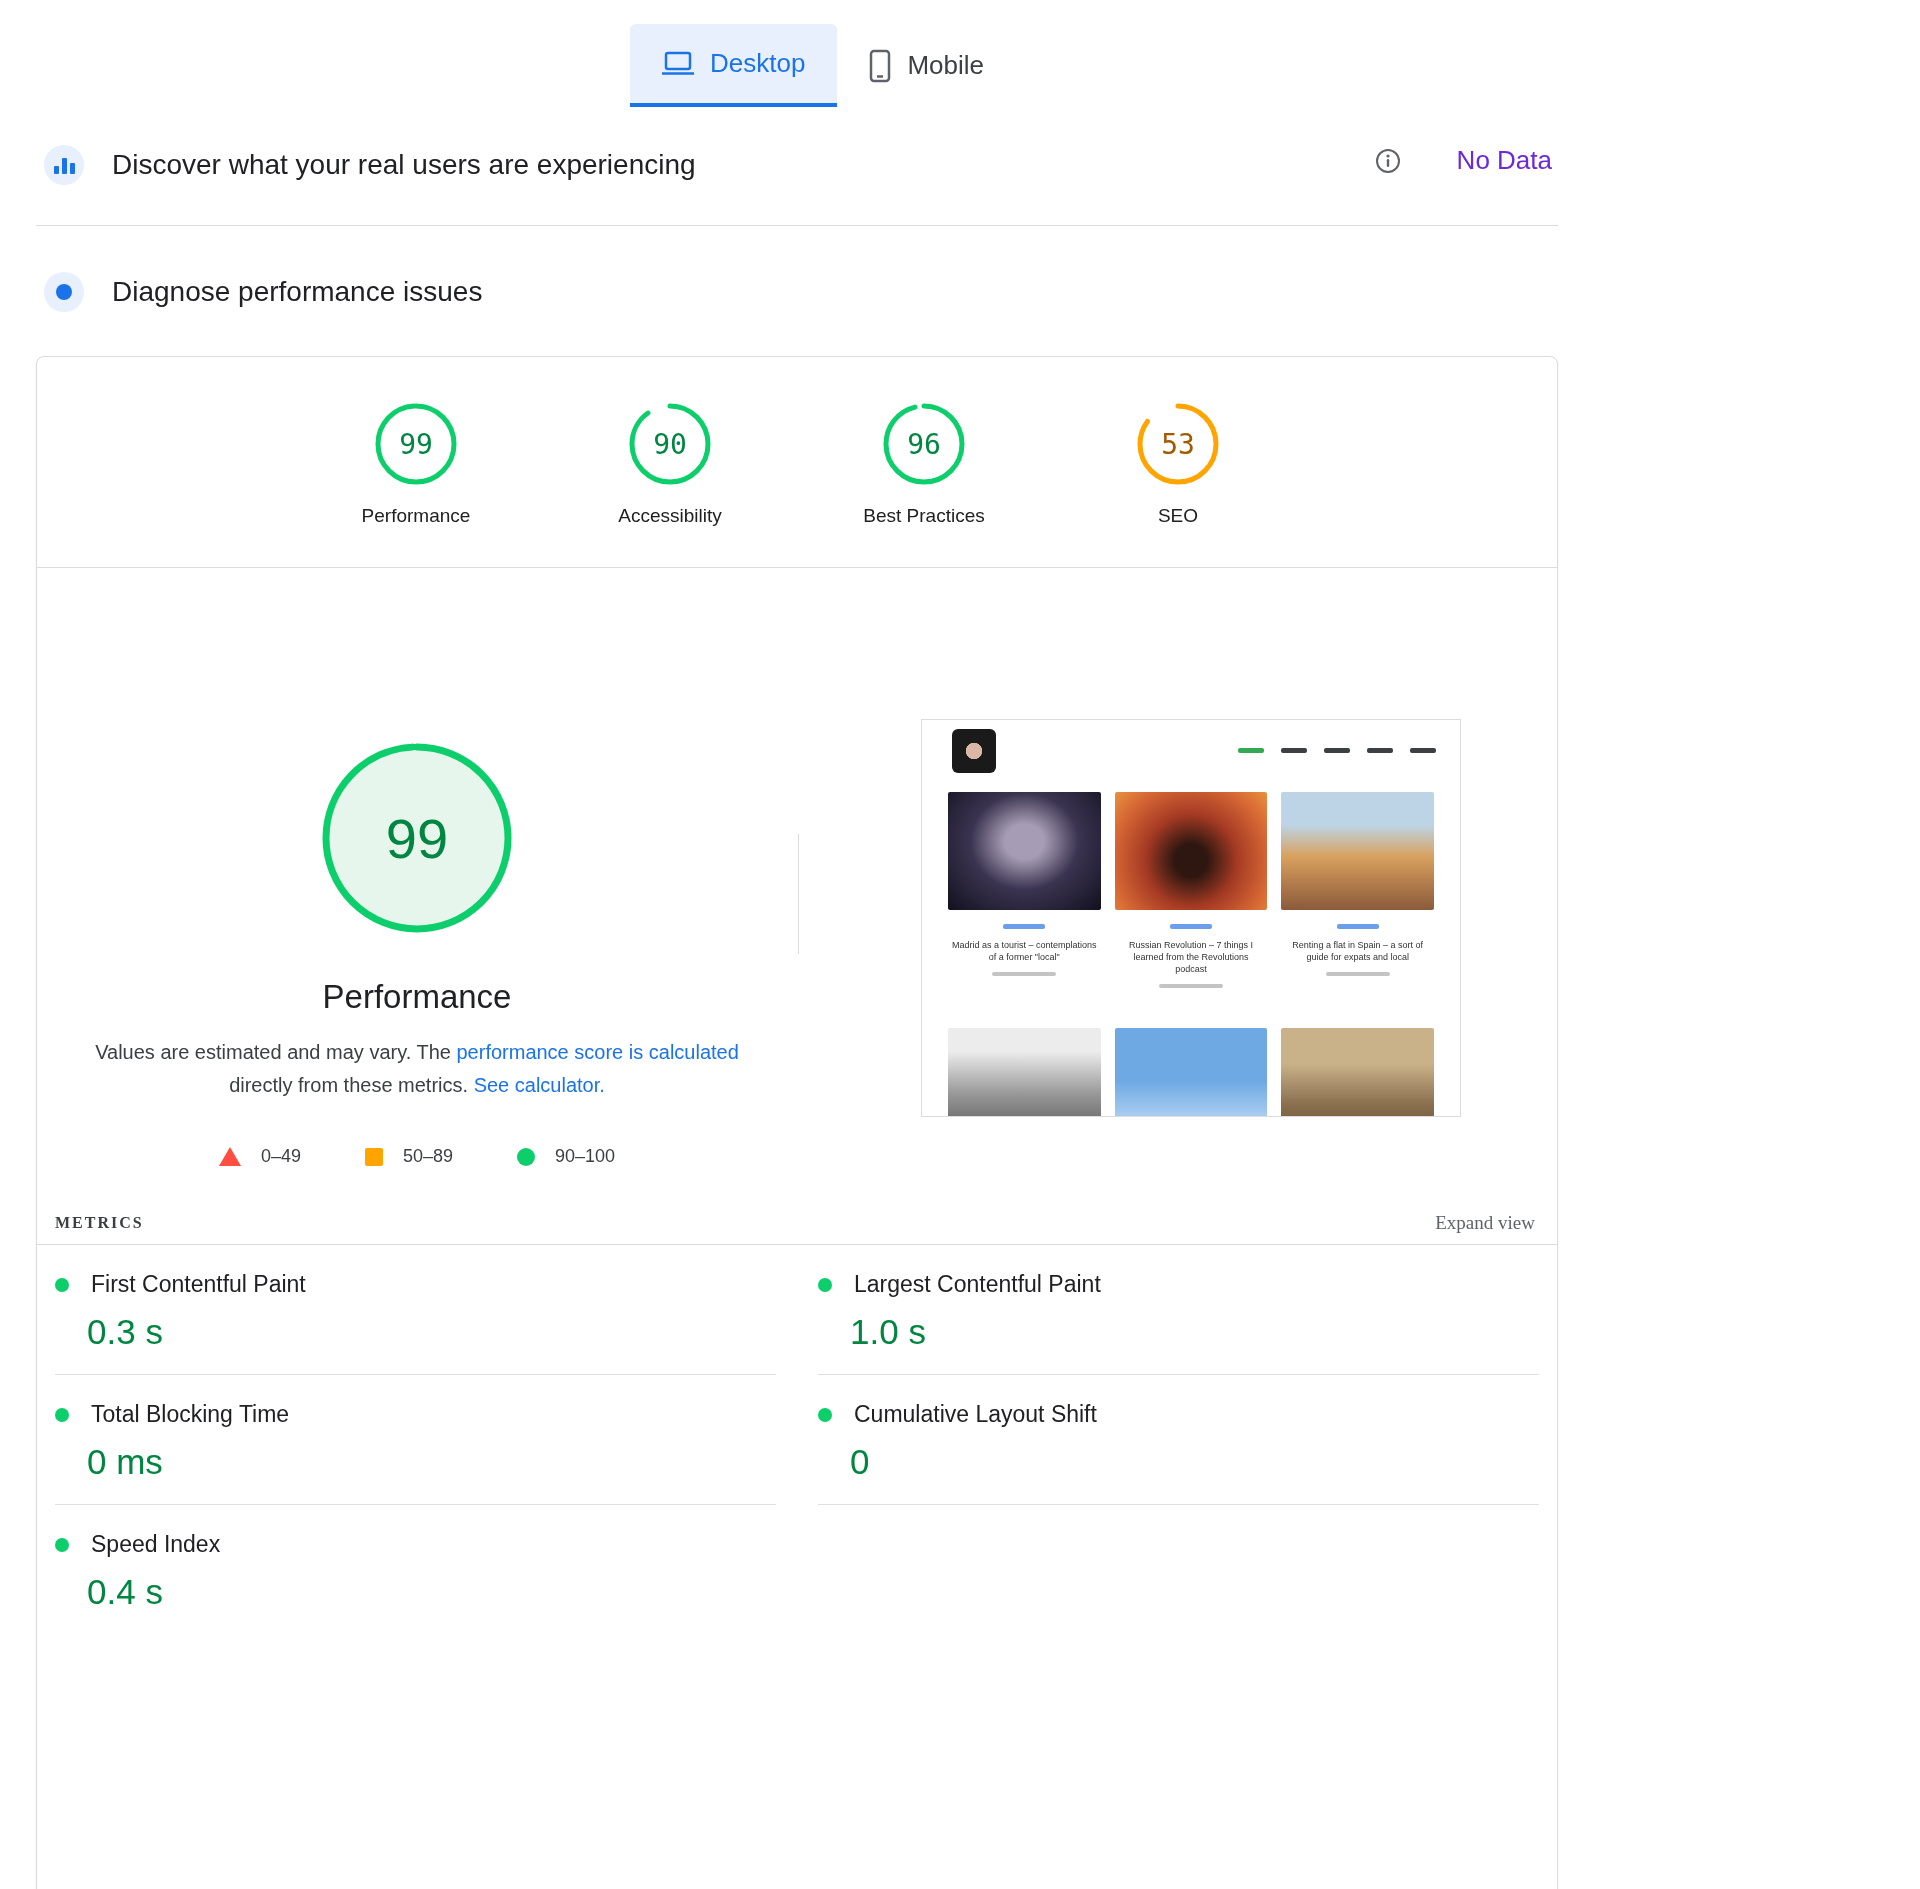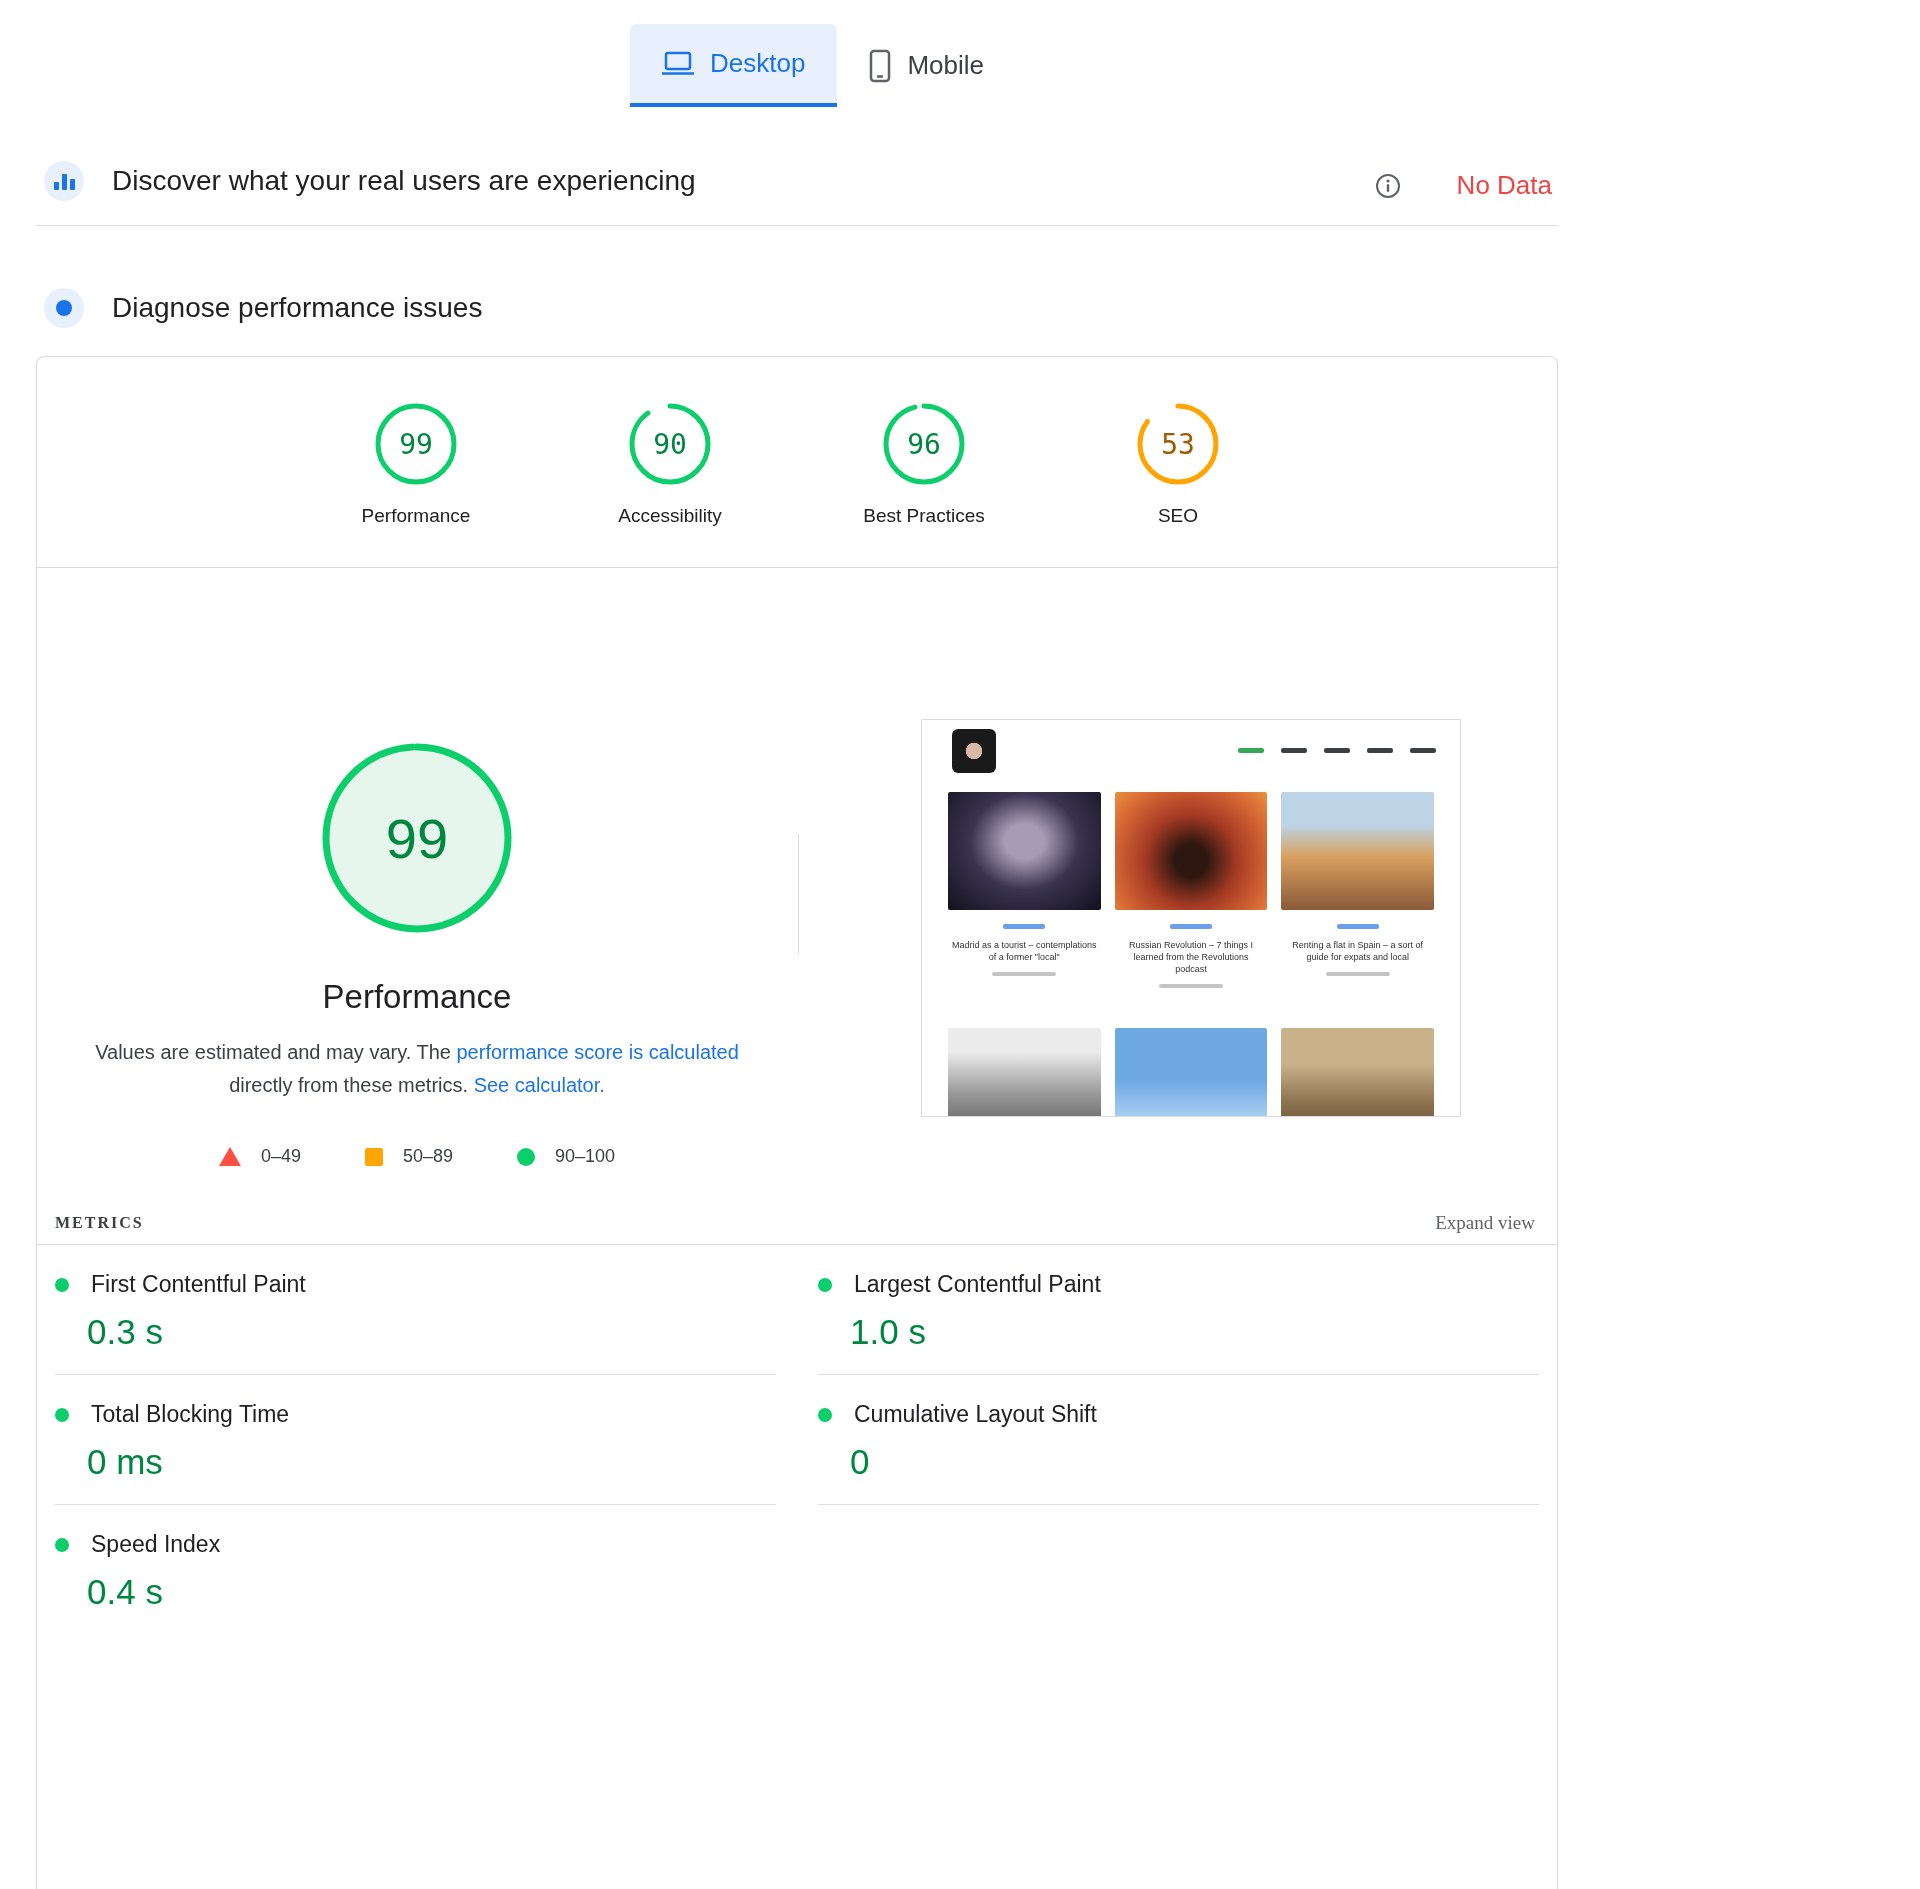--- a/index.html
+++ b/index.html
@@ -9,25 +9,25 @@
   }
   .container { width: 1522px; margin-left: 36px; }
 
   
   .tabs { display: flex; margin: 24px 0 0 630px; }
   .tab { display: flex; align-items: center; gap: 16px; padding: 24px 32px; font-size: 26px; color: #3c4043; cursor: pointer; }
   .tab.active { background: #e8f0fe; color: #1a73e8; border-bottom: 4px solid #1a73e8; border-radius: 6px 6px 0 0; }
   .tab .ticon { display: inline-flex; }
 
   
-  .section-row { display: flex; align-items: flex-end; margin-top: 38px; height: 56px; }
+  .section-row { display: flex; align-items: flex-start; margin-top: 38px; height: 56px; }
   .section-row .left { display: flex; align-items: center; gap: 28px; padding-left: 8px; }
   .section-title { font-size: 28px; color: #202124; }
   .section-right { margin-left: auto; display: flex; align-items: center; gap: 16px; padding-right: 6px; }
-  .no-data { font-size: 26px; color: #ef4444; margin-left: 40px; }
+  .no-data { font-size: 26px; color: #6d28d9; margin-left: 40px; }
   .divider { height: 1px; background: #dadce0; margin-top: 24px; }
 
   .round-icon { width: 40px; height: 40px; border-radius: 50%; background: #e8f0fe; position: relative; display:flex; align-items:center; justify-content:center; }
   .bars { display:flex; align-items:flex-end; gap:3px; height:18px; }
   .bars i { display:block; width:5px; background:#1a73e8; border-radius:1px; }
   .target-dot { width: 16px; height: 16px; border-radius: 50%; background: #1a73e8; }
 
   
   .card {
     margin-top: 28px; background: #fff; border: 1px solid #dadce0; border-radius: 8px;

